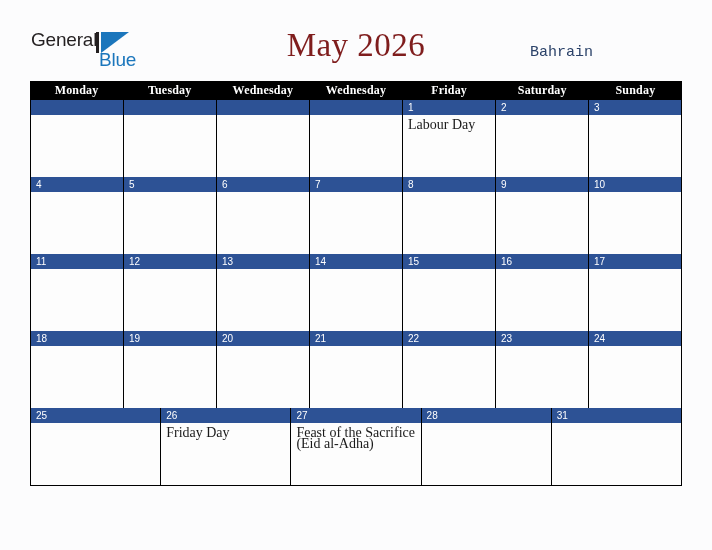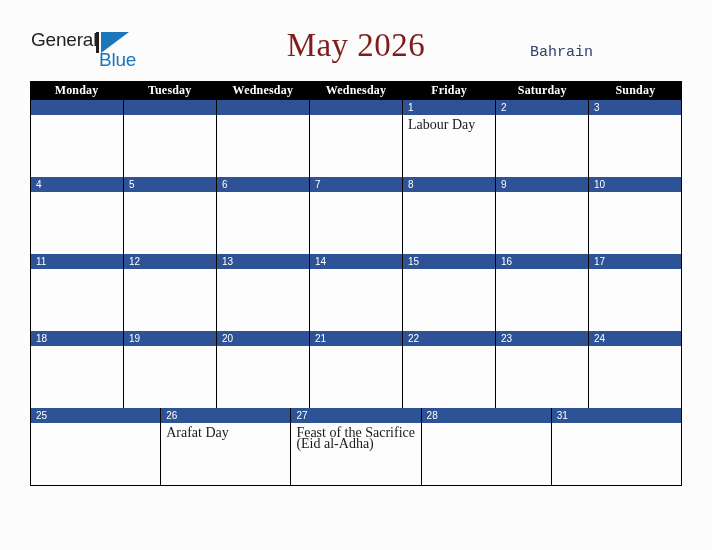--- a/index.html
+++ b/index.html
@@ -292,21 +292,21 @@
             <div class="daynum">24</div>
           </div>
         </div>
         <div class="week">
           <div class="daycell">
             <div class="daynum">25</div>
           </div>
           <div class="daycell">
             <div class="daynum">26</div>
             <div class="events">
-              <div class="event">Arafat Day</div>
+              <div class="event">Friday Day</div>
             </div>
           </div>
           <div class="daycell">
             <div class="daynum">27</div>
             <div class="events">
               <div class="event">Feast of the Sacrifice (Eid al-Adha)</div>
             </div>
           </div>
           <div class="daycell">
             <div class="daynum">28</div>

